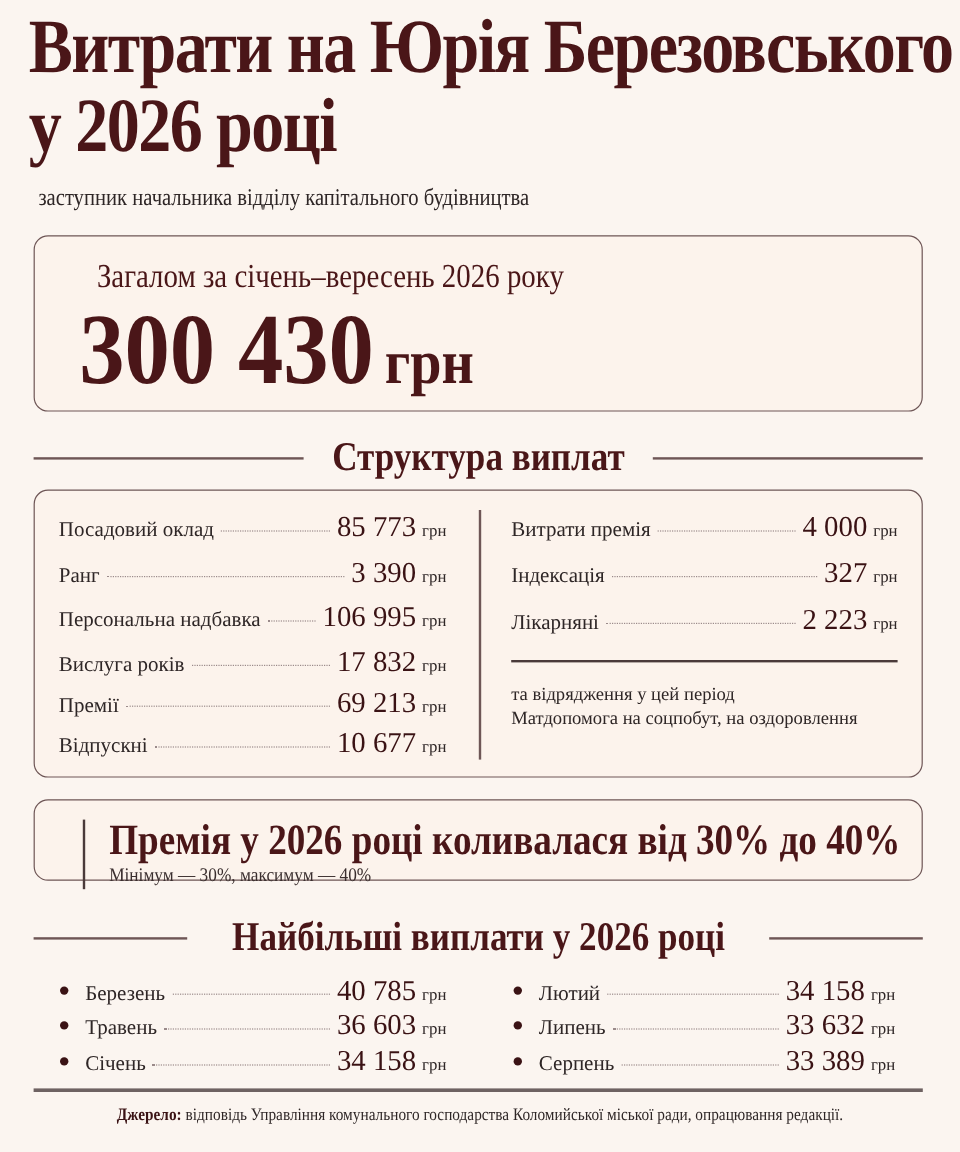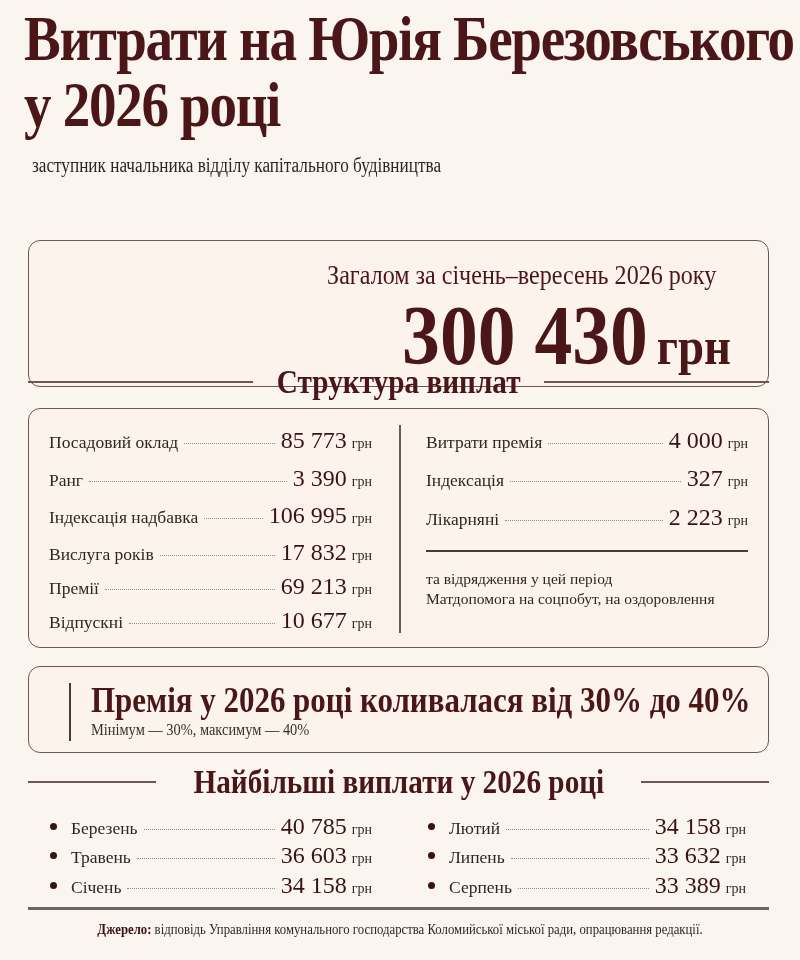--- a/index.html
+++ b/index.html
@@ -24,21 +24,21 @@
       position: absolute; left: 32px; top: 154px;
       font-size: 20px; color: #2e2626;
       transform: scaleX(0.86); transform-origin: left top; white-space: nowrap;
     }
 
     .box {
       position: absolute; left: 28px; width: 741px;
       border: 1.5px solid #6e5656; border-radius: 12px;
       background: #fcf3ec;
     }
-    .total-box { top: 196px; height: 147px; text-align: right; margin-top: 44px; }
+    .total-box { top: 196px; height: 147px; text-align: left; }
     .total-label {
       position: absolute; left: 0; right: 0; top: 18px;
       font-size: 28px; color: #4a1618; white-space: nowrap;
       transform: scaleX(0.86);
     }
     .total-value {
       position: absolute; left: 0; right: 0; top: 50px;
       font-size: 84px; font-weight: bold; color: #4a1618; white-space: nowrap;
       transform: scaleX(0.9); line-height: 90px;
     }
@@ -78,21 +78,21 @@
 
     .hr-inner {
       position: absolute; left: 397px; top: 141px; width: 322px; height: 1.5px;
       background: #4a3a3a;
     }
     .note {
       position: absolute; left: 397px; top: 160px; width: 330px;
       font-size: 15.5px; line-height: 20px; color: #2e2626;
     }
 
-    .premium-box { top: 666px; height: 87px; }
+    .premium-box { top: 666px; height: 68px; }
     .premium-bar {
       position: absolute; left: 40px; top: 16px; width: 1.5px; height: 58px;
       background: #4a3a3a;
     }
     .premium-title {
       position: absolute; left: 62px; top: 12px;
       font-size: 36px; font-weight: bold; color: #4a1618; white-space: nowrap;
       transform: scaleX(0.86); transform-origin: left top;
     }
     .premium-sub {
@@ -150,21 +150,21 @@
         <span class="val">85 773</span>
         <span class="cur">грн</span>
     </div>
     <div class="row" style="top:56px">
       <span class="lbl">Ранг</span>
         <span class="dots"></span>
         <span class="val">3 390</span>
         <span class="cur">грн</span>
     </div>
     <div class="row" style="top:93px">
-      <span class="lbl">Індексація надбавка</span>
+      <span class="lbl">Персональна надбавка</span>
         <span class="dots"></span>
         <span class="val">106 995</span>
         <span class="cur">грн</span>
     </div>
     <div class="row" style="top:130px">
       <span class="lbl">Вислуга років</span>
         <span class="dots"></span>
         <span class="val">17 832</span>
         <span class="cur">грн</span>
     </div>

